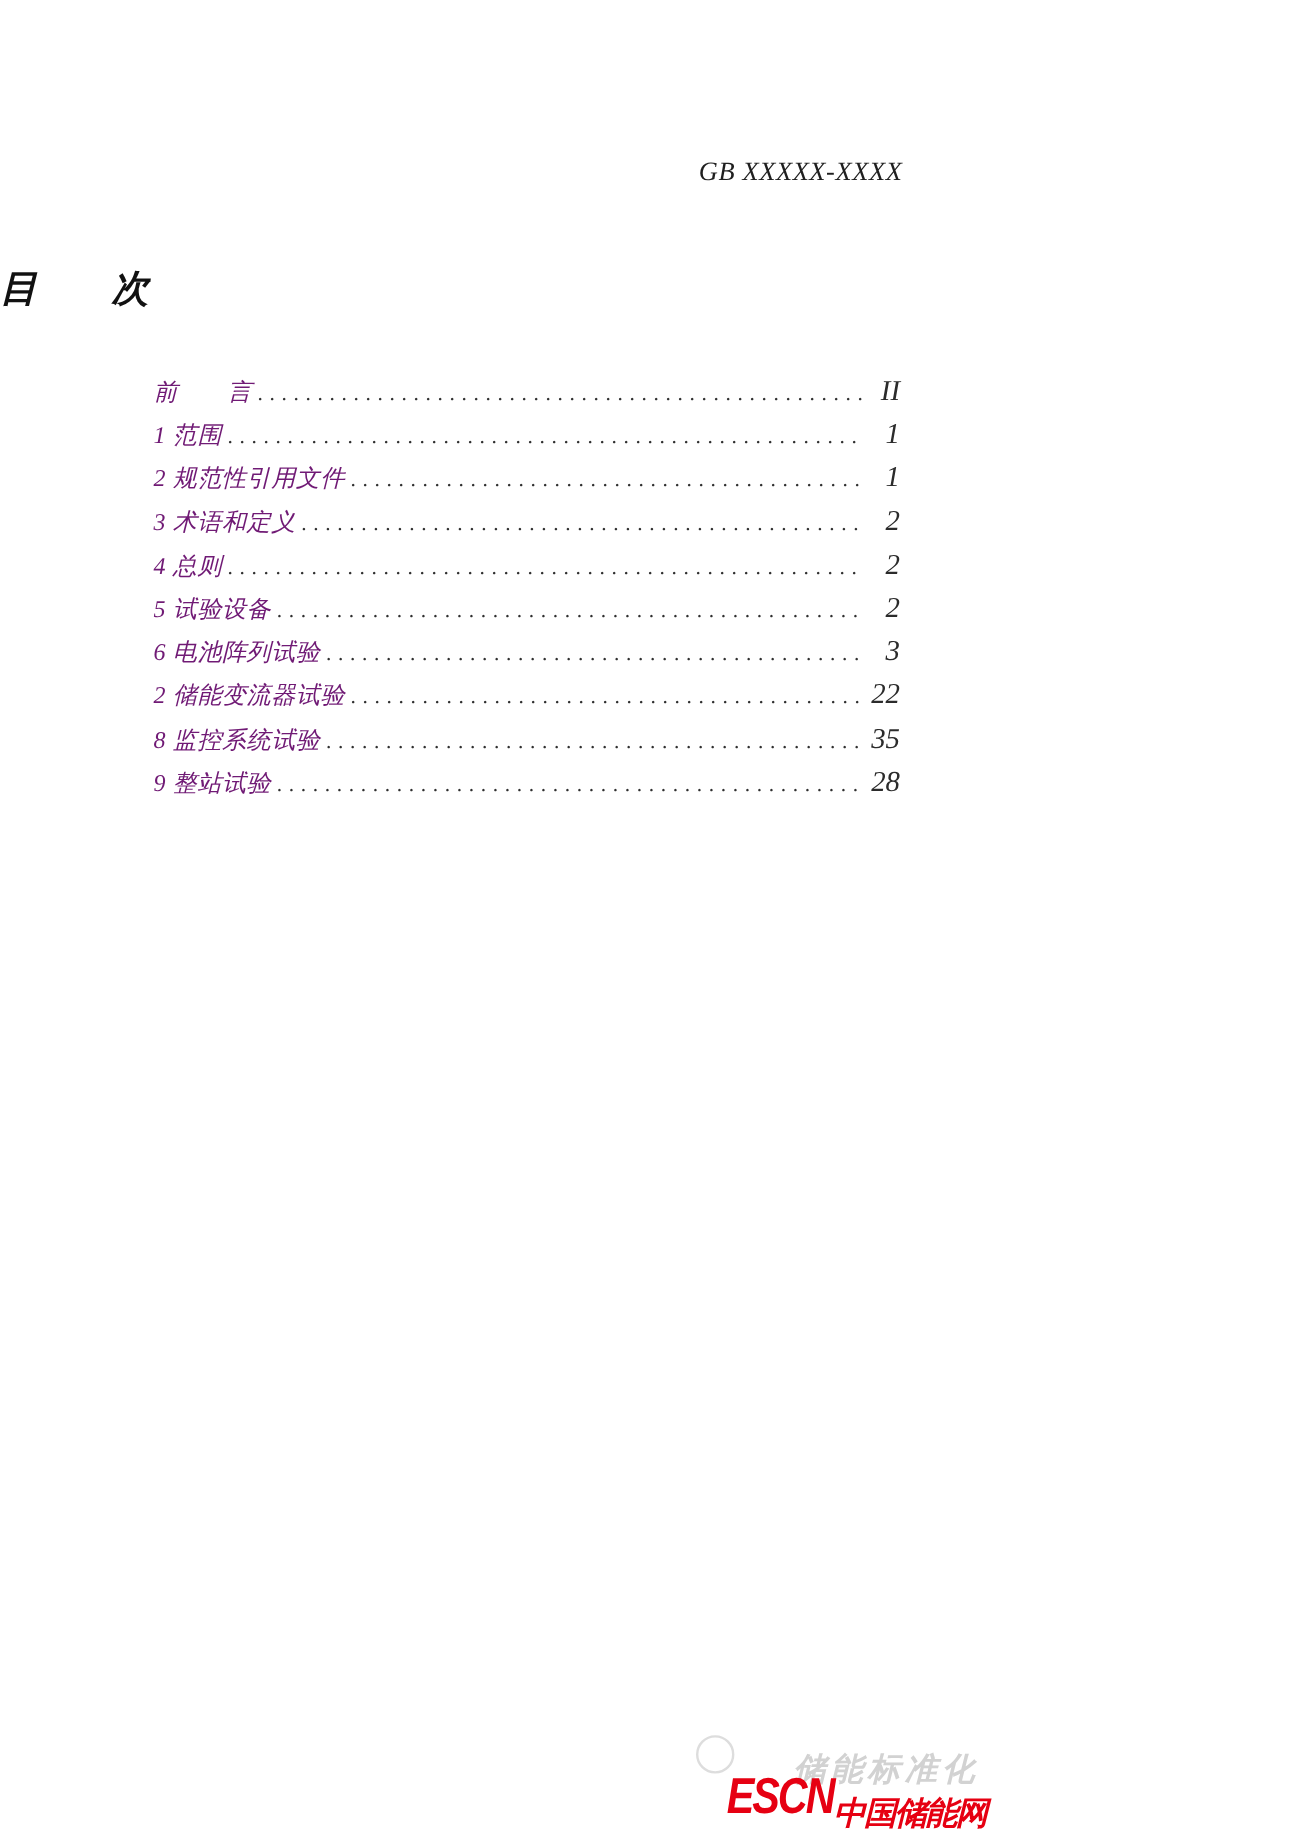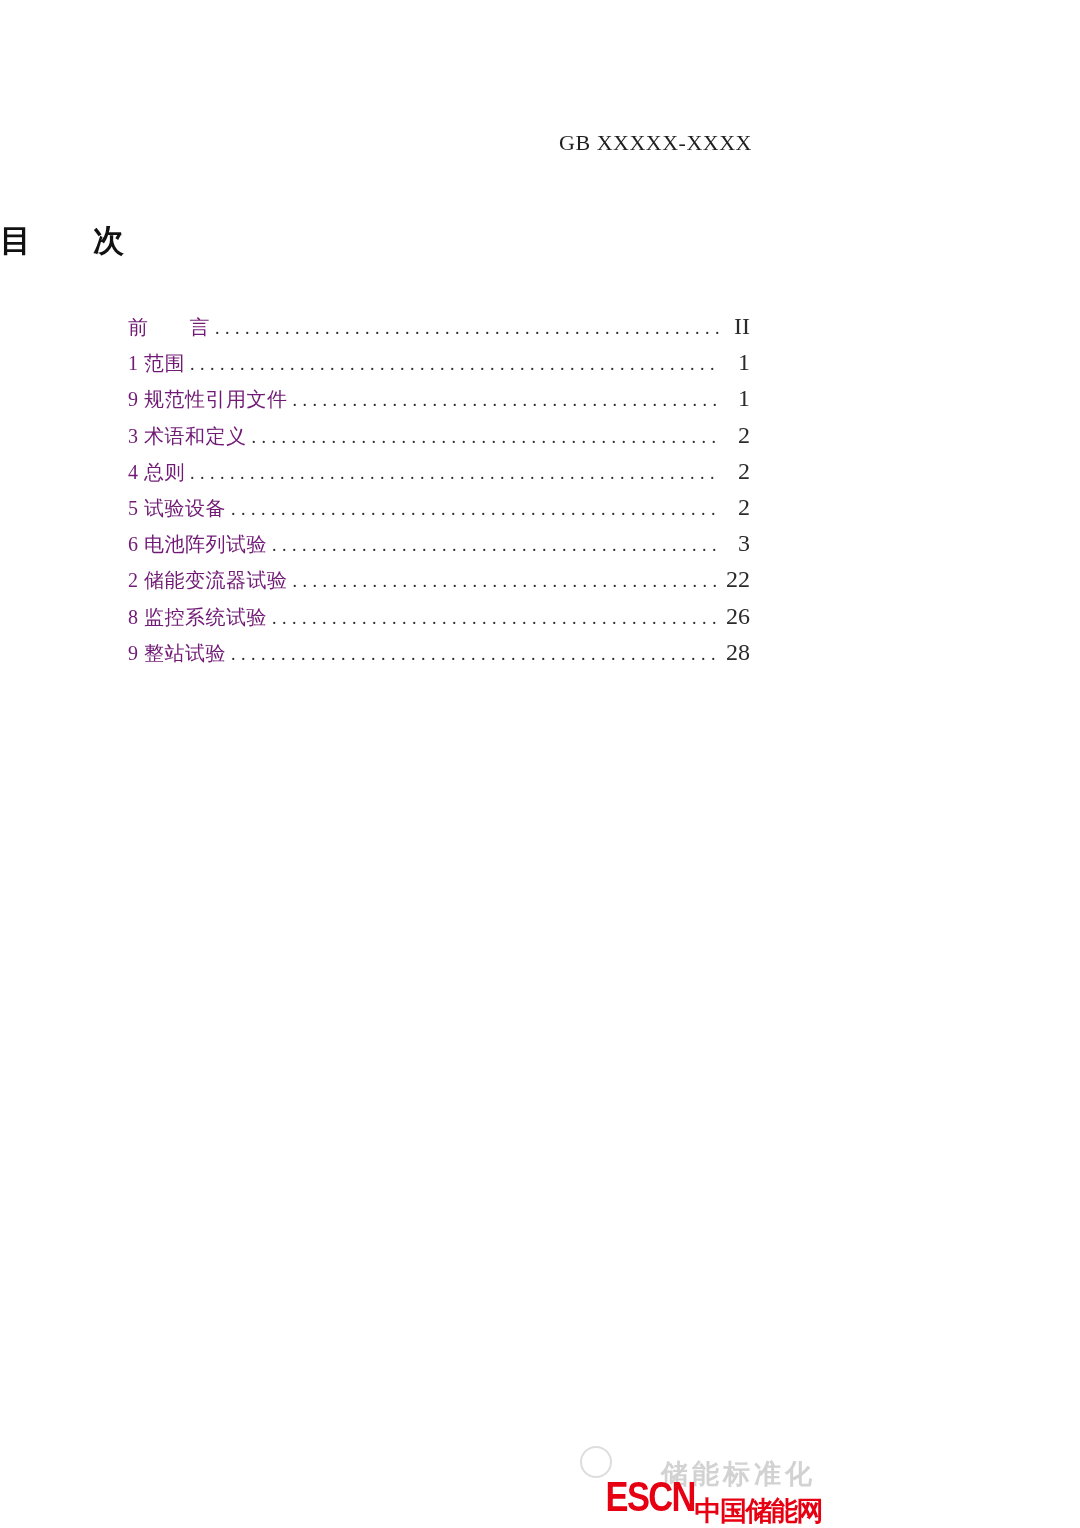--- a/index.html
+++ b/index.html
@@ -5,20 +5,21 @@
   * { margin: 0; padding: 0; box-sizing: border-box; }
   html, body { background: #ffffff; }
   .page {
     position: relative;
     width: 852px;
     height: 1528px;
     background: #ffffff;
     font-family: "Liberation Serif", "DejaVu Serif", serif;
     color: var(--text, #2b2b2b);
     overflow: hidden;
+    font-style: italic;
   }
   .doc-code {
     position: absolute;
     top: 130px;
     right: 100px;
     font-size: 22px;
     letter-spacing: 0.5px;
     color: #1f1f1f;
   }
   .title {
@@ -149,21 +150,21 @@
       <span class="toc-label">前　　言</span>
       <span class="toc-dots">................................................................................................................................................................</span>
       <span class="toc-page">II</span>
     </div>
     <div class="toc-row">
       <span class="toc-label">1 范围</span>
       <span class="toc-dots">................................................................................................................................................................</span>
       <span class="toc-page">1</span>
     </div>
     <div class="toc-row">
-      <span class="toc-label">9 规范性引用文件</span>
+      <span class="toc-label">2 规范性引用文件</span>
       <span class="toc-dots">................................................................................................................................................................</span>
       <span class="toc-page">1</span>
     </div>
     <div class="toc-row">
       <span class="toc-label">3 术语和定义</span>
       <span class="toc-dots">................................................................................................................................................................</span>
       <span class="toc-page">2</span>
     </div>
     <div class="toc-row">
       <span class="toc-label">4 总则</span>
@@ -181,21 +182,21 @@
       <span class="toc-page">3</span>
     </div>
     <div class="toc-row">
       <span class="toc-label">2 储能变流器试验</span>
       <span class="toc-dots">................................................................................................................................................................</span>
       <span class="toc-page">22</span>
     </div>
     <div class="toc-row">
       <span class="toc-label">8 监控系统试验</span>
       <span class="toc-dots">................................................................................................................................................................</span>
-      <span class="toc-page">26</span>
+      <span class="toc-page">35</span>
     </div>
     <div class="toc-row">
       <span class="toc-label">9 整站试验</span>
       <span class="toc-dots">................................................................................................................................................................</span>
       <span class="toc-page">28</span>
     </div>
   </div>
 
   <div class="folio">I</div>
 

